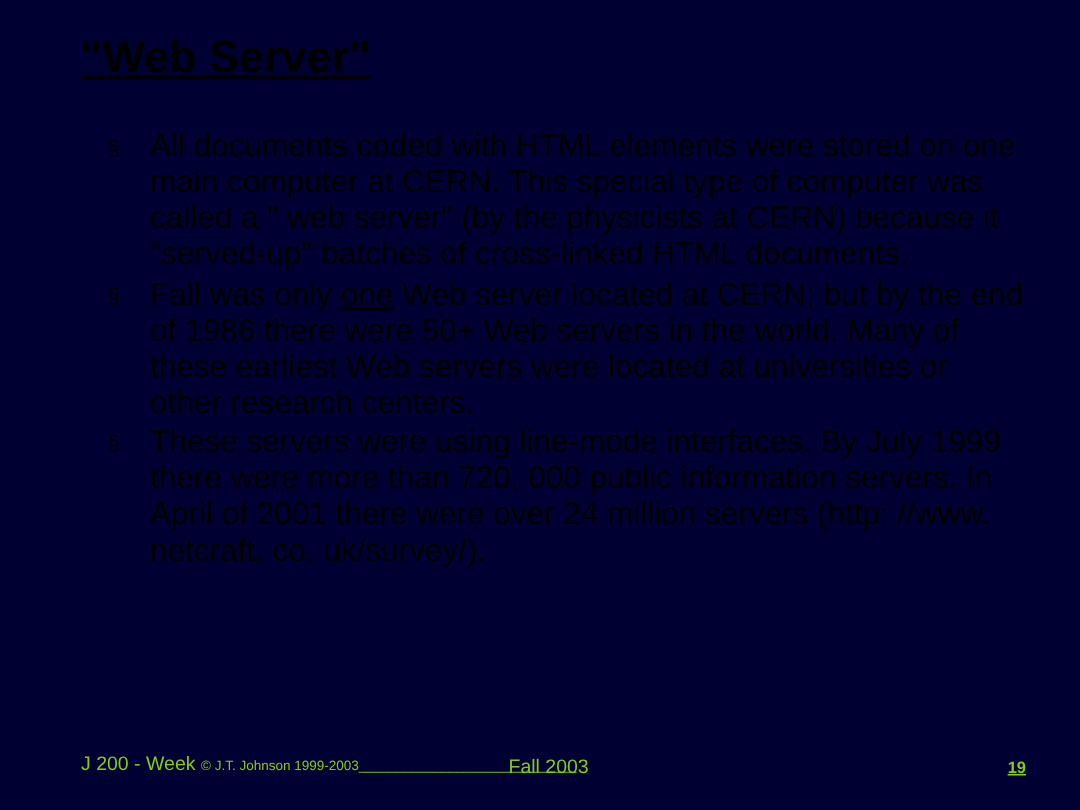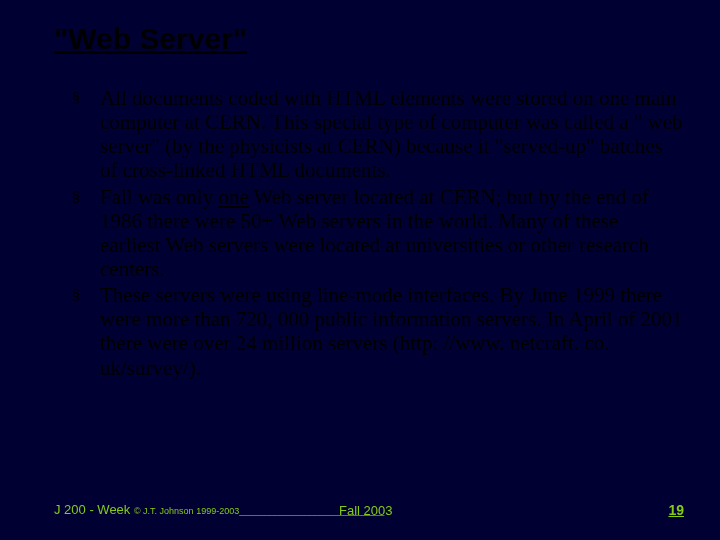--- a/index.html
+++ b/index.html
@@ -45,21 +45,20 @@
   .bullet-mark {
     flex: 0 0 auto;
     width: 28px;
     font-family: Arial, sans-serif;
     font-size: 14px;
     line-height: 24px;
     color: #000000;
   }
   .bullet-text {
     flex: 1 1 auto;
-    font-family: Liberation Serif, serif;
   }
   .u { text-decoration: underline; text-align: right; }
   .footer {
     position: absolute;
     left: 54px;
     right: 36px;
     bottom: 22px;
     color: #84cc16;
     font-family: Arial, Helvetica, sans-serif;
   }
@@ -76,21 +75,21 @@
     left: 50%;
     transform: translateX(-30px);
     bottom: 0;
     font-size: 13px;
     margin-top: 24px;
   }
   .footer-right {
     position: absolute;
     right: 0;
     bottom: 0;
-    font-size: 14px;
+    font-size: 11px;
     font-weight: bold;
     text-decoration: underline;
   }
 </style>
 </head>
 <body>
 
 <div class="slide">
 
   <div class="title">"Web Server"</div>
@@ -102,21 +101,21 @@
       <div class="bullet-text">All documents coded with HTML elements were stored on one main computer at CERN. This special type of computer was called a " web server" (by the physicists at CERN) because it "served-up" batches of cross-linked HTML documents.</div>
     </div>
 
     <div class="bullet-row">
       <div class="bullet-mark">§</div>
       <div class="bullet-text"><span>Fall was only </span><span class="u">one</span><span> Web server located at CERN; but by the end of 1986 there were 50+ Web servers in the world. Many of these earliest Web servers were located at universities or other research centers.</span></div>
     </div>
 
     <div class="bullet-row">
       <div class="bullet-mark">§</div>
-      <div class="bullet-text">These servers were using line-mode interfaces. By June 1999 there were more than 720, 000 public information servers. In April of 2001 there were over 24 million servers (http: //www. netcraft. co. uk/survey/).</div>
+      <div class="bullet-text">These servers were using line-mode interfaces. By July 1999 there were more than 720, 000 public information servers. In April of 2001 there were over 24 million servers (http: //www. netcraft. co. uk/survey/).</div>
     </div>
 
   </div>
 
   <div class="footer">
     <span class="footer-left">
       <span>J 200 - Week </span><span class="footer-copy">© J.T. Johnson 1999-2003_____________________________</span>
     </span>
     <span class="footer-center">Fall 2003</span>
     <span class="footer-right">19</span>

